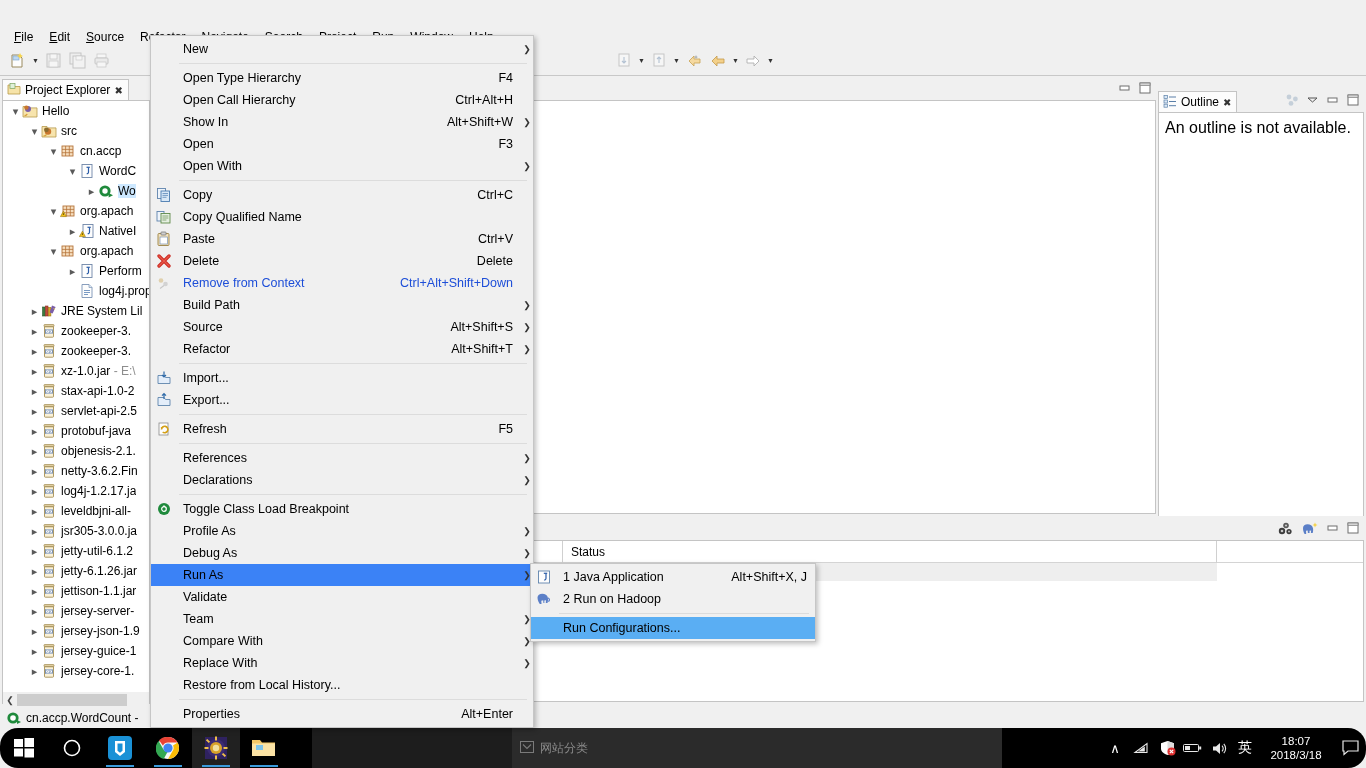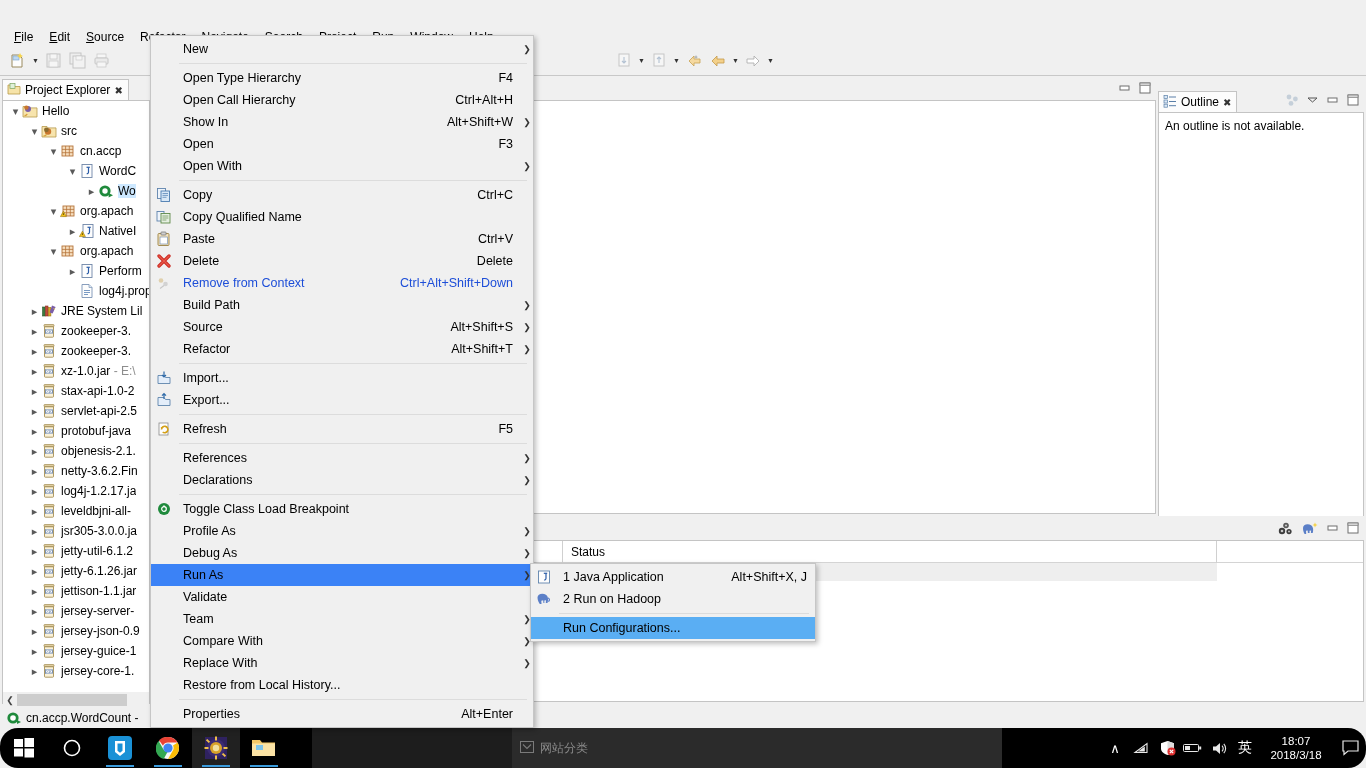--- a/index.html
+++ b/index.html
@@ -98,21 +98,21 @@
   #editorzone { position:absolute; left:152px; top:2px; width:1004px; height:436px; }
   #editor-tabrow { height:22px; background:#f0f0f0; position:relative; }
   #editor-body { position:absolute; left:0; top:22px; right:0; bottom:0; background:#fff; border:1px solid #c4c4c4; }
   .viewbtns { position:absolute; right:4px; top:3px; display:flex; gap:5px; align-items:center; }
   .vbtn { width:15px;height:14px; display:flex;align-items:center;justify-content:center; }
 
   
   #outline { position:absolute; left:1158px; top:14px; width:206px; height:436px; }
   #outline-tabrow { height:22px; display:flex; align-items:flex-end; position:relative; }
   #outline-body { position:absolute; left:0; top:22px; width:206px; height:414px;
-     background:#fff; border:1px solid #c4c4c4; padding:6px 6px; font-size:12px; }
+     background:#fff; border:1px solid #c4c4c4; padding:6px 6px; font-size:16px; }
 
   
   #bottom { position:absolute; left:152px; top:440px; width:1212px; height:186px; }
   #bottom-tabrow { height:24px; display:flex; align-items:flex-end; position:relative; background:#f0f0f0; }
   #bottom-body { position:absolute; left:0; top:24px; width:1212px; height:162px;
      background:#fff; border:1px solid #c4c4c4; }
   #mr-header { height:22px; display:flex; font-size:12px; color:#000; border-bottom:1px solid #d4d4d4;}
   .colh { display:flex; align-items:center; padding-left:8px; border-right:1px solid #d0d0d0; height:22px; }
   #mr-row { height:18px; background:#eeeeee; width:1064px; }
 
@@ -591,21 +591,21 @@
           <span class="tlabel">jersey-server-</span>
         </div>
         <div class="trow" style="padding-left: 25px;">
           <span class="tw" style="font-size: 11px;">▸</span>
           <span class="ticon"><svg width="16" height="16" viewBox="0 0 16 16">
               <rect x="3" y="1.6" width="10" height="2" rx=".6" fill="#e6d5a8" stroke="#9a8144" stroke-width=".7"></rect>
               <path d="M3.5 3.8h9v9.6a.8.8 0 0 1-.8.8H4.3a.8.8 0 0 1-.8-.8z" fill="#fbf2d8" stroke="#9a8144" stroke-width=".8"></path>
               <rect x="4.4" y="6.3" width="7.2" height="4.4" fill="#fff" stroke="#7a93b5" stroke-width=".6"></rect>
               <text x="8" y="9.9" font-size="4.2" text-anchor="middle" fill="#3a5a8a" font-family="DejaVu Sans">010</text>
             </svg></span>
-          <span class="tlabel">jersey-json-0.9</span>
+          <span class="tlabel">jersey-json-1.9</span>
         </div>
         <div class="trow" style="padding-left: 25px;">
           <span class="tw" style="font-size: 11px;">▸</span>
           <span class="ticon"><svg width="16" height="16" viewBox="0 0 16 16">
               <rect x="3" y="1.6" width="10" height="2" rx=".6" fill="#e6d5a8" stroke="#9a8144" stroke-width=".7"></rect>
               <path d="M3.5 3.8h9v9.6a.8.8 0 0 1-.8.8H4.3a.8.8 0 0 1-.8-.8z" fill="#fbf2d8" stroke="#9a8144" stroke-width=".8"></path>
               <rect x="4.4" y="6.3" width="7.2" height="4.4" fill="#fff" stroke="#7a93b5" stroke-width=".6"></rect>
               <text x="8" y="9.9" font-size="4.2" text-anchor="middle" fill="#3a5a8a" font-family="DejaVu Sans">010</text>
             </svg></span>
           <span class="tlabel">jersey-guice-1</span>

